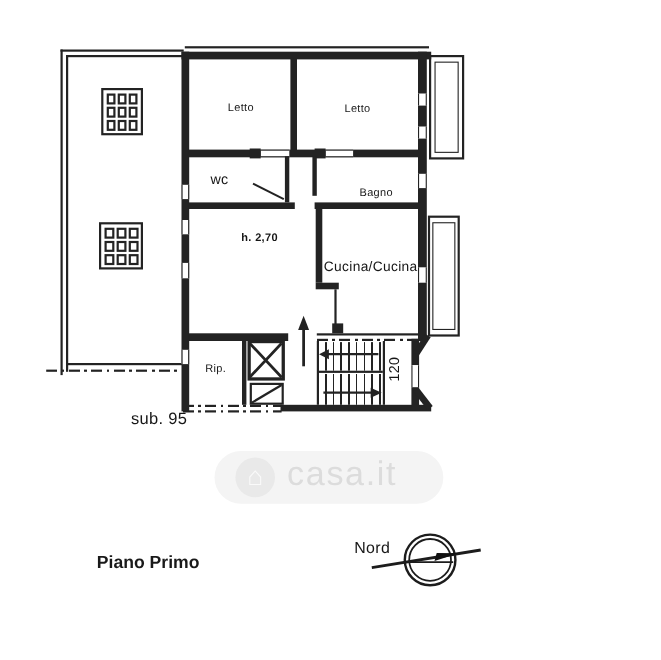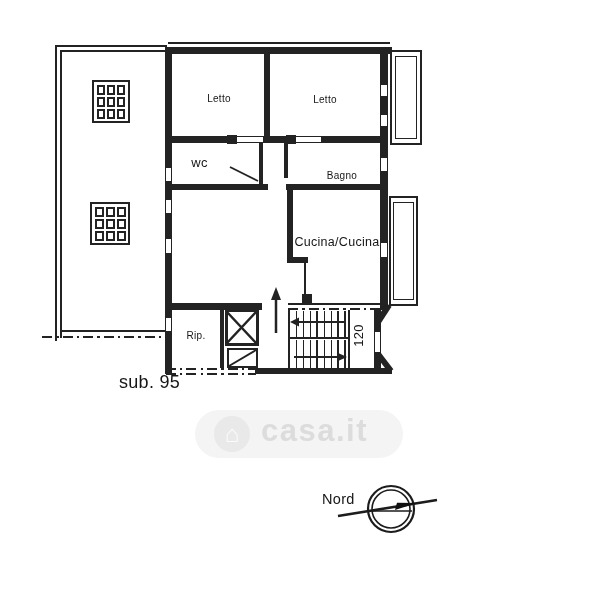--- a/index.html
+++ b/index.html
@@ -21,21 +21,21 @@
   .gridwin i{display:block;border:2px solid #232323;background:#fff;}
   .lbl{position:absolute;color:#161616;white-space:nowrap;font-size:10px;
        letter-spacing:.3px;text-align:center;}
   .lbl.b{font-weight:bold;}
   .rot{transform:rotate(-90deg);transform-origin:center center;}
   .wm-pill{position:absolute;left:195px;top:410px;width:208px;height:48px;border-radius:25px;
        background:#f4f4f4;}
   .wm-circle{position:absolute;left:214px;top:416px;width:36px;height:36px;border-radius:50%;
        background:#e9e9e9;display:flex;align-items:center;justify-content:center;}
   .wm-house{color:#fafafa;font-size:24px;line-height:1;font-weight:bold;}
-  .wm-text{position:absolute;left:261px;top:413px;font-size:31px;font-weight:bold;
+  .wm-text{position:absolute;left:261px;top:413px;font-size:31px;font-weight:normal;
        color:#dcdcdc;letter-spacing:1.5px;}
   .foot{position:absolute;color:#191919;font-weight:bold;font-size:16px;white-space:nowrap;}
   svg.overlay{position:absolute;left:0;top:0;pointer-events:none;}
 </style>
 </head>
 <body>
 
 <div class="stage">
 
   <div class="w" style="left:55px;top:45px;width:112px;height:2px"></div>
@@ -149,26 +149,28 @@
       <path d="M372,511 L412,511" stroke="#1c1c1c" stroke-width="1.5" fill="none"></path>
       <path d="M338,516 L437,500" stroke="#1c1c1c" stroke-width="2.6" fill="none"></path>
       <polygon points="417,503 395,510 397,502.8" fill="#111"></polygon>
     </g>
   </svg>
 
   <span class="lbl" style="left:173px;top:93px;width:92px">Letto</span>
   <span class="lbl" style="left:272px;top:94px;width:106px">Letto</span>
   <span class="lbl" style="left:171px;top:155px;width:57px;font-size:13px">wc</span>
   <span class="lbl" style="left:300px;top:170px;width:84px">Bagno</span>
+  <span class="lbl b" style="left:180px;top:211px;width:112px">h. 2,70</span>
   <span class="lbl" style="left:292px;top:235px;width:90px;font-size:12.5px">Cucina/Cucina</span>
   <span class="lbl" style="left:171px;top:330px;width:50px">Rip.</span>
   <span class="lbl rot" style="left:340px;top:328px;width:36px;font-size:13px">120</span>
-  <span class="lbl" style="left:119px;top:372px;font-size:18px">sub. 95</span>
+  <span class="lbl" style="left:119px;top:372px;font-size:15px">sub. 95</span>
 
   <div class="wm-pill"></div>
   <div class="wm-circle">
     <span class="wm-house">⌂</span>
   </div>
   <span class="wm-text">casa.it</span>
 
+  <span class="foot" style="left:88px;top:503px">Piano Primo</span>
   <span class="lbl" style="left:322px;top:491px;font-size:14.5px">Nord</span>
 
 </div>
 
 </body></html>

